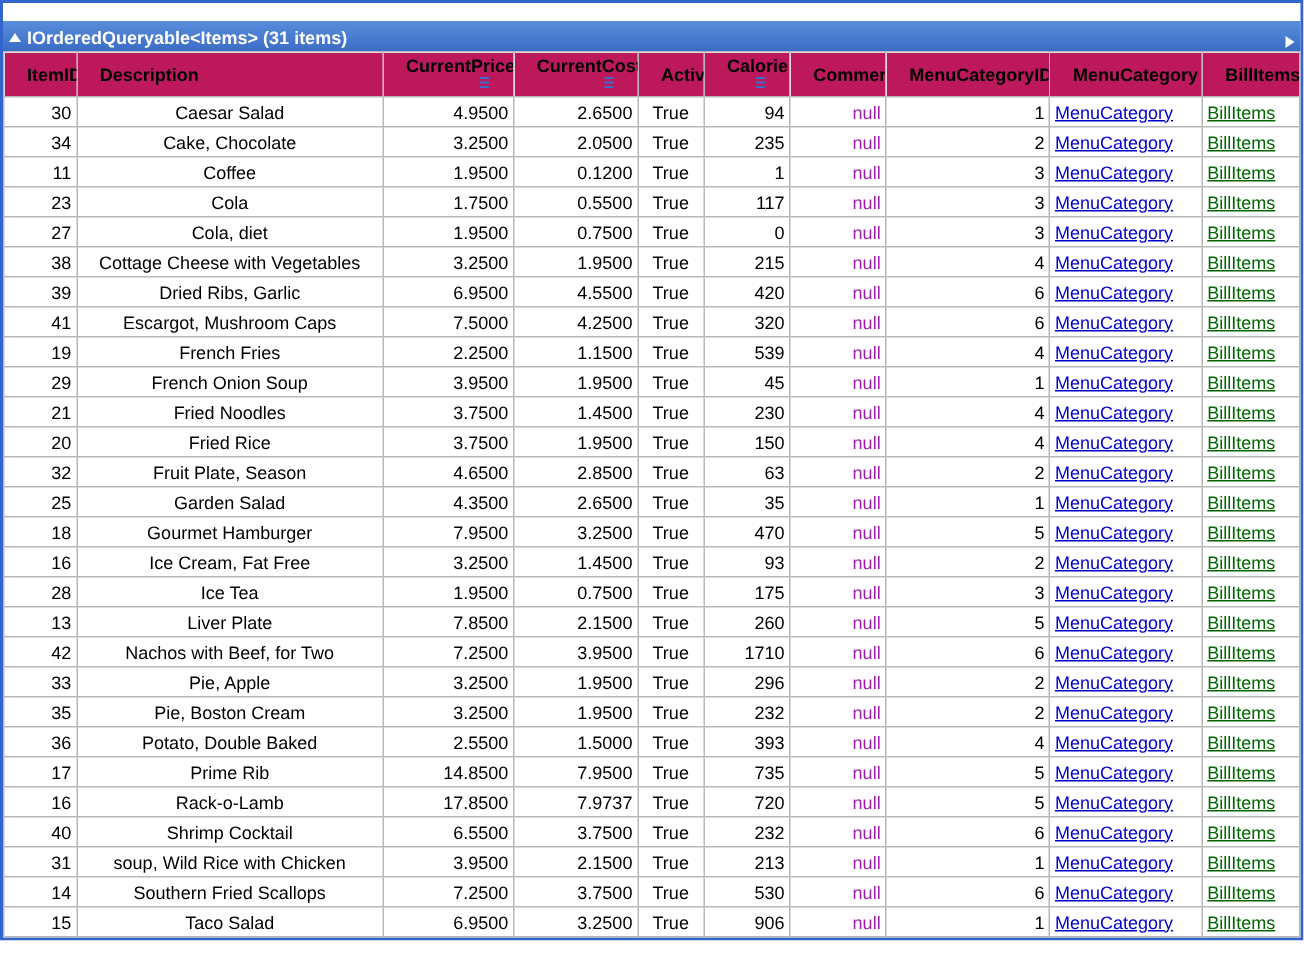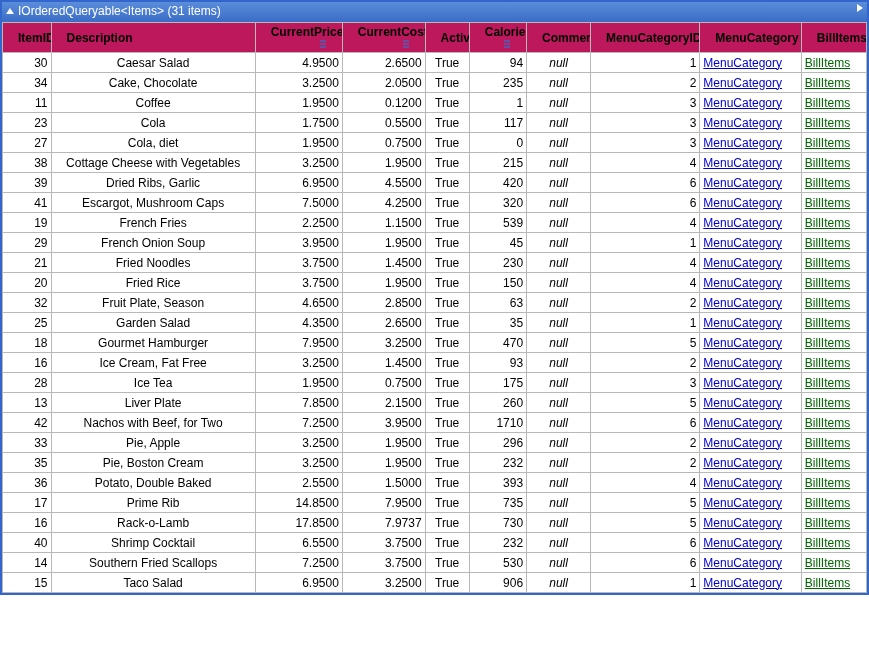--- a/index.html
+++ b/index.html
@@ -10,27 +10,28 @@
     background: #fff;
   }
   .wrapper {
     width: 869px;
     border: 2px solid #3366cc;
     box-sizing: border-box;
   }
   .header {
     background: linear-gradient(to bottom, #5b8ddb 0%, #3a6cc6 100%);
     color: #fff;
-    font-weight: normal;
+    font-weight: bold;
     padding: 2px 4px;
     display: flex;
-    align-items: flex-start;
+    align-items: flex-end;
     justify-content: space-between;
     height: 16px;
     font-size: 12px;
+    margin-top: 12px;
   }
   .header .title {
     display: flex;
     align-items: center;
     gap: 4px;
   }
   .tri {
     display:inline-block;
     width:0;height:0;
     border-left:4px solid transparent;
@@ -75,21 +76,21 @@
   .col-cost     { width: 75px; }
   .col-active   { width: 40px; }
   .col-cal      { width: 52px; }
   .col-comment  { width: 58px; }
   .col-catid    { width: 99px; }
   .col-cat      { width: 92px; }
   .col-bill     { width: 59px; }
 
   td.num { text-align: right; }
   td.txt { text-align: center; }
-  td.null { color: #000000; font-style: italic; text-align: center;}
+  td.null { color: #a21caf; text-align: right;}
   td.link a { color: #0000cc; text-decoration: underline; }
   td.link2 a { color: #006600; text-decoration: underline; }
 
   .sort-icon {
     float: right;
     color: #3a6cc6;
     font-size: 11px;
     line-height: 11px;
   }
   .sort-icon svg { vertical-align: middle; }
@@ -420,35 +421,47 @@
           <td class="num">5</td>
           <td class="link"><a href="#">MenuCategory</a></td>
           <td class="link2"><a href="#">BillItems</a></td>
         </tr>
         <tr>
           <td class="num">16</td>
           <td class="txt">Rack-o-Lamb</td>
           <td class="num">17.8500</td>
           <td class="num">7.9737</td>
           <td class="txt">True</td>
-          <td class="num">730</td>
+          <td class="num">720</td>
           <td class="null">null</td>
           <td class="num">5</td>
           <td class="link"><a href="#">MenuCategory</a></td>
           <td class="link2"><a href="#">BillItems</a></td>
         </tr>
         <tr>
           <td class="num">40</td>
           <td class="txt">Shrimp Cocktail</td>
           <td class="num">6.5500</td>
           <td class="num">3.7500</td>
           <td class="txt">True</td>
           <td class="num">232</td>
           <td class="null">null</td>
           <td class="num">6</td>
+          <td class="link"><a href="#">MenuCategory</a></td>
+          <td class="link2"><a href="#">BillItems</a></td>
+        </tr>
+        <tr>
+          <td class="num">31</td>
+          <td class="txt">soup, Wild Rice with Chicken</td>
+          <td class="num">3.9500</td>
+          <td class="num">2.1500</td>
+          <td class="txt">True</td>
+          <td class="num">213</td>
+          <td class="null">null</td>
+          <td class="num">1</td>
           <td class="link"><a href="#">MenuCategory</a></td>
           <td class="link2"><a href="#">BillItems</a></td>
         </tr>
         <tr>
           <td class="num">14</td>
           <td class="txt">Southern Fried Scallops</td>
           <td class="num">7.2500</td>
           <td class="num">3.7500</td>
           <td class="txt">True</td>
           <td class="num">530</td>

